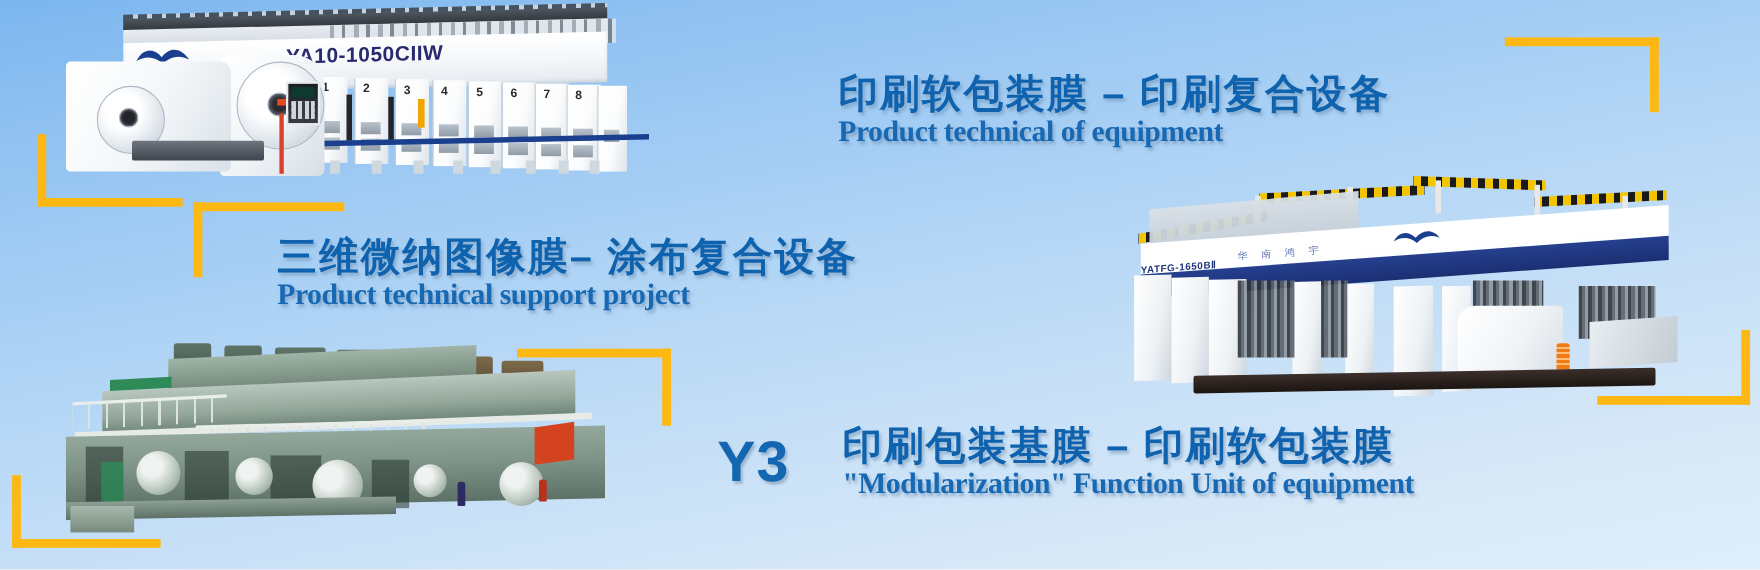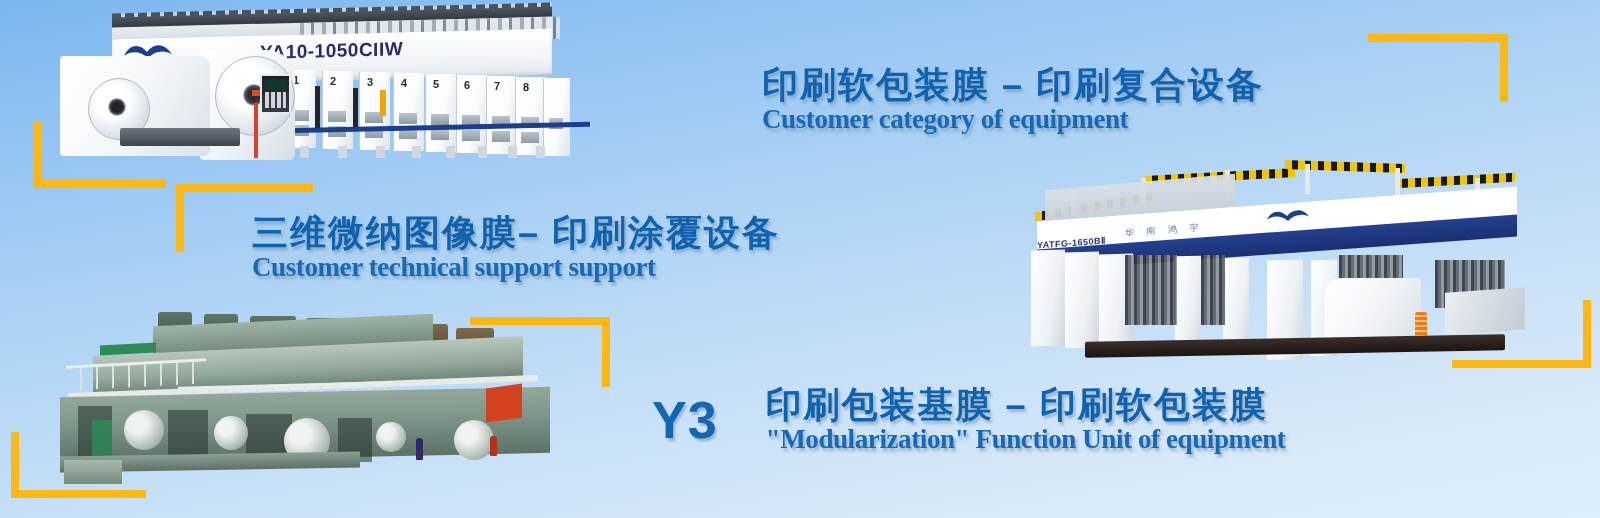--- a/index.html
+++ b/index.html
@@ -421,28 +421,28 @@
     <div class="m3-red" style="left:448px; top:76px; width:36px; height:34px; transform:skewY(-8deg);"></div>
     <div class="m3-person" style="left:378px; top:128px;"></div>
     <div class="m3-person2" style="left:452px; top:126px;"></div>
     <div style="position:absolute; left:22px; top:144px; width:300px; height:16px; background:linear-gradient(#8da095,#5e7166); transform:skewY(-1deg);"></div>
     <div style="position:absolute; left:26px; top:150px; width:58px; height:24px; background:linear-gradient(#a7b8ad,#78897e);"></div>
   </div>
 
   <div class="txtgroup" style="left:706px; top:66px;">
     <div class="lines" style="margin-left:56px;">
       <div class="cn">印刷软包装膜 – 印刷复合设备</div>
-      <div class="en">Customer category of equipment</div>
+      <div class="en">Product technical of equipment</div>
     </div>
   </div>
 
   <div class="txtgroup" style="left:212px; top:214px;">
     <div class="lines" style="margin-left:40px;">
-      <div class="cn">三维微纳图像膜– 印刷涂覆设备</div>
-      <div class="en">Customer technical support support</div>
+      <div class="cn">三维微纳图像膜– 涂布复合设备</div>
+      <div class="en">Product technical support project</div>
     </div>
   </div>
 
   <div class="txtgroup" style="left:652px; top:386px;">
     <div class="ycode">Y3</div>
     <div class="lines" style="margin-left:48px;">
       <div class="cn">印刷包装基膜  –   印刷软包装膜</div>
       <div class="en">"Modularization" Function Unit of equipment</div>
     </div>
   </div>

